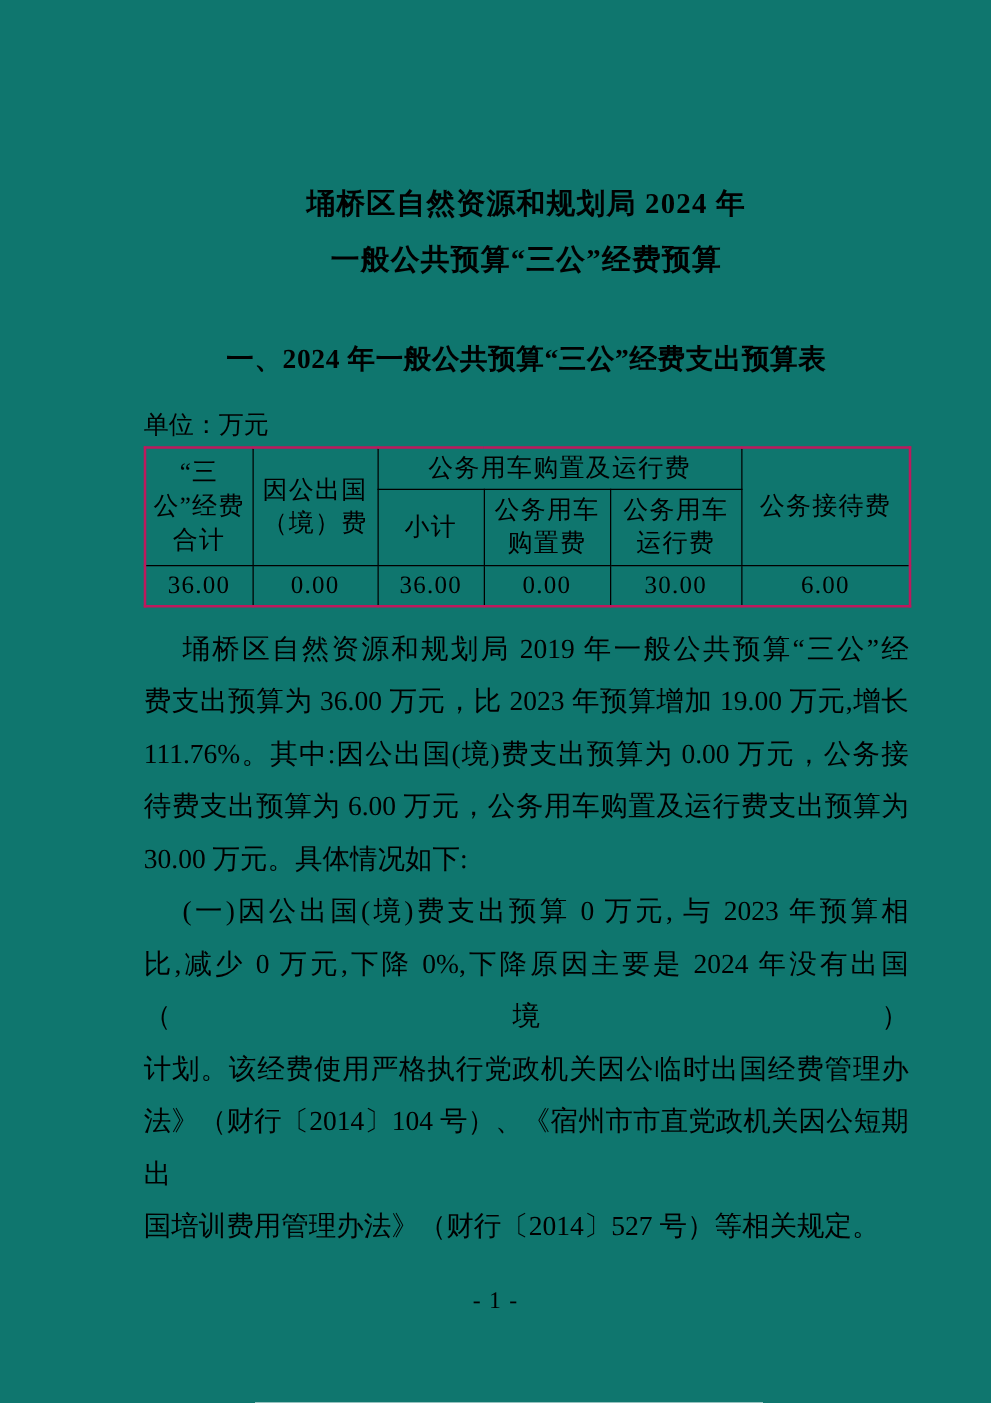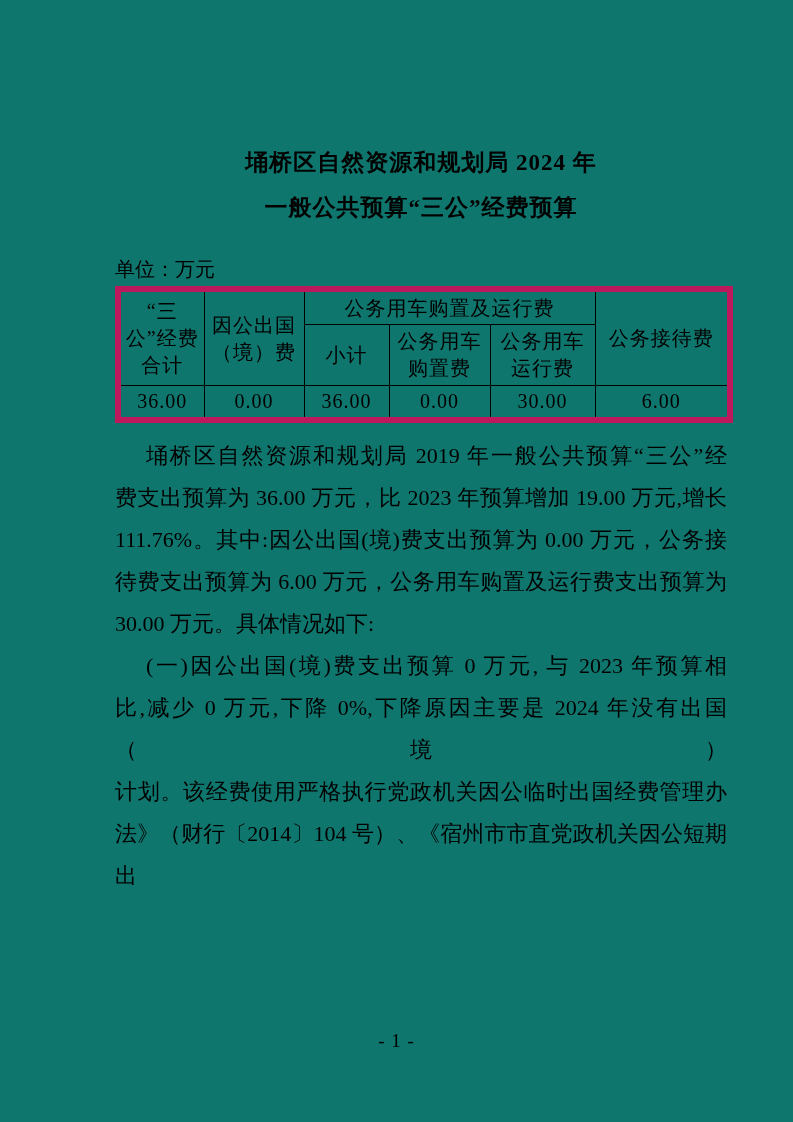--- a/index.html
+++ b/index.html
@@ -44,21 +44,21 @@
   .unit-label {
     margin-top: 27px;
     text-align: left;
     padding-right: 22px;
     font-size: 20px;
     line-height: 24px;
   }
   table.budget-table {
     margin-top: 5px;
     border-collapse: collapse;
-    border: 6px solid #be185d;
+    border: 2px solid #be185d;
     table-layout: fixed;
     width: 612px;
     font-size: 20px;
   }
   table.budget-table th,
   table.budget-table td {
     border: 1px solid #000;
     text-align: center;
     vertical-align: middle;
     font-weight: normal;
@@ -98,20 +98,21 @@
 <body>
 
 <div class="page">
   <div class="content">
 
     <h1 class="doc-title">
       <span class="title-line">埇桥区自然资源和规划局 2024 年</span>
       <span class="title-line">一般公共预算“三公”经费预算</span>
     </h1>
 
+    <h2 class="section-heading section1-heading">一、2024 年一般公共预算“三公”经费支出预算表</h2>
 
     <div class="unit-label">单位：万元</div>
 
     <table class="budget-table">
       <colgroup>
         <col style="width:86px">
         <col style="width:100px">
         <col style="width:85px">
         <col style="width:101px">
         <col style="width:105px">
@@ -144,18 +145,19 @@
     <div class="body-text">
       <div class="body-line just indent">埇桥区自然资源和规划局 2019 年一般公共预算“三公”经</div>
       <div class="body-line just">费支出预算为 36.00 万元，比 2023 年预算增加 19.00 万元,增长</div>
       <div class="body-line just">111.76%。其中:因公出国(境)费支出预算为 0.00 万元，公务接</div>
       <div class="body-line just">待费支出预算为 6.00 万元，公务用车购置及运行费支出预算为</div>
       <div class="body-line">30.00 万元。具体情况如下:</div>
       <div class="body-line just indent">(一)因公出国(境)费支出预算 0 万元, 与 2023 年预算相</div>
       <div class="body-line just">比,减少 0 万元,下降 0%,下降原因主要是 2024 年没有出国（境）</div>
       <div class="body-line just">计划。该经费使用严格执行党政机关因公临时出国经费管理办</div>
       <div class="body-line just">法》（财行〔2014〕104 号）、《宿州市市直党政机关因公短期出</div>
+      <div class="body-line">国培训费用管理办法》（财行〔2014〕527 号）等相关规定。</div>
     </div>
 
   </div>
 
   <div class="page-footer">- 1 -</div>
 </div>
 
 </body></html>

